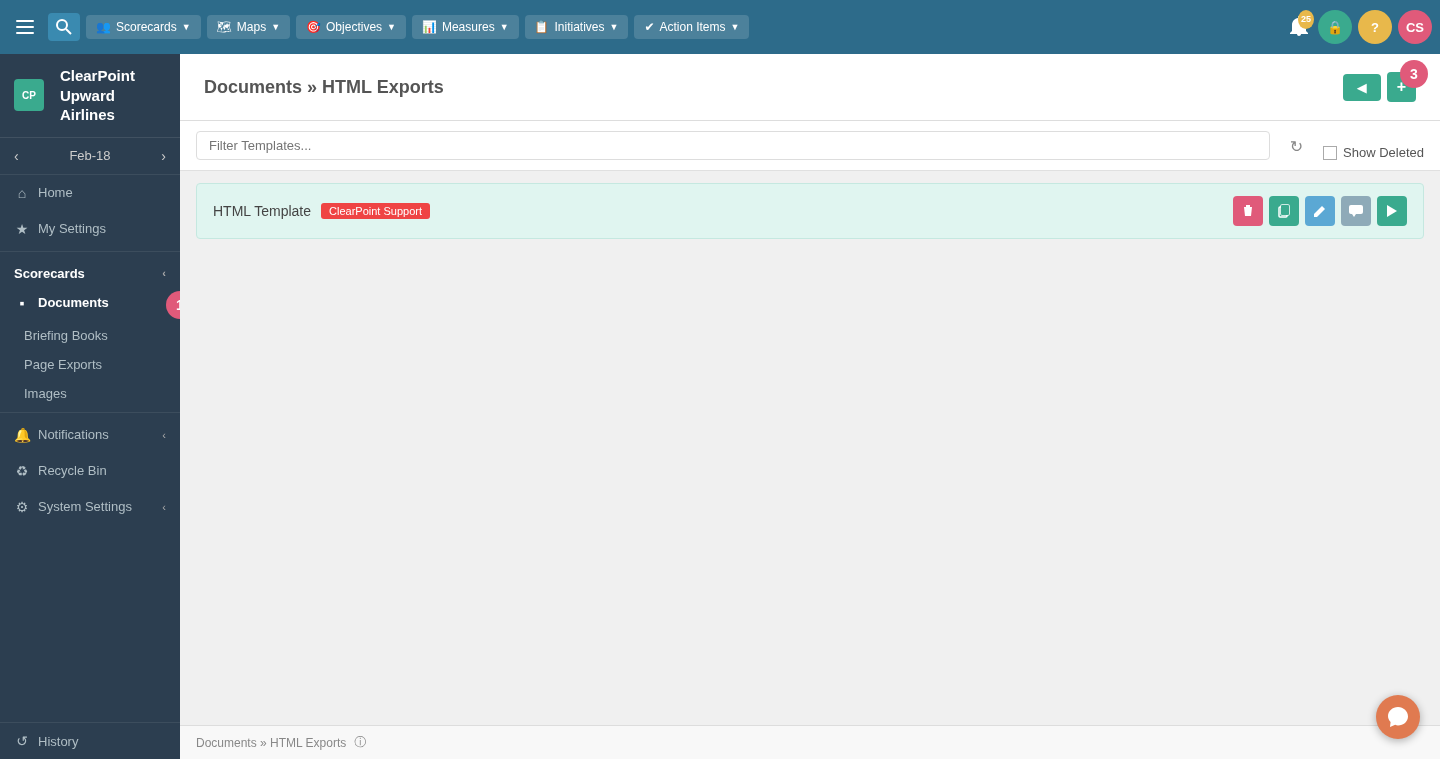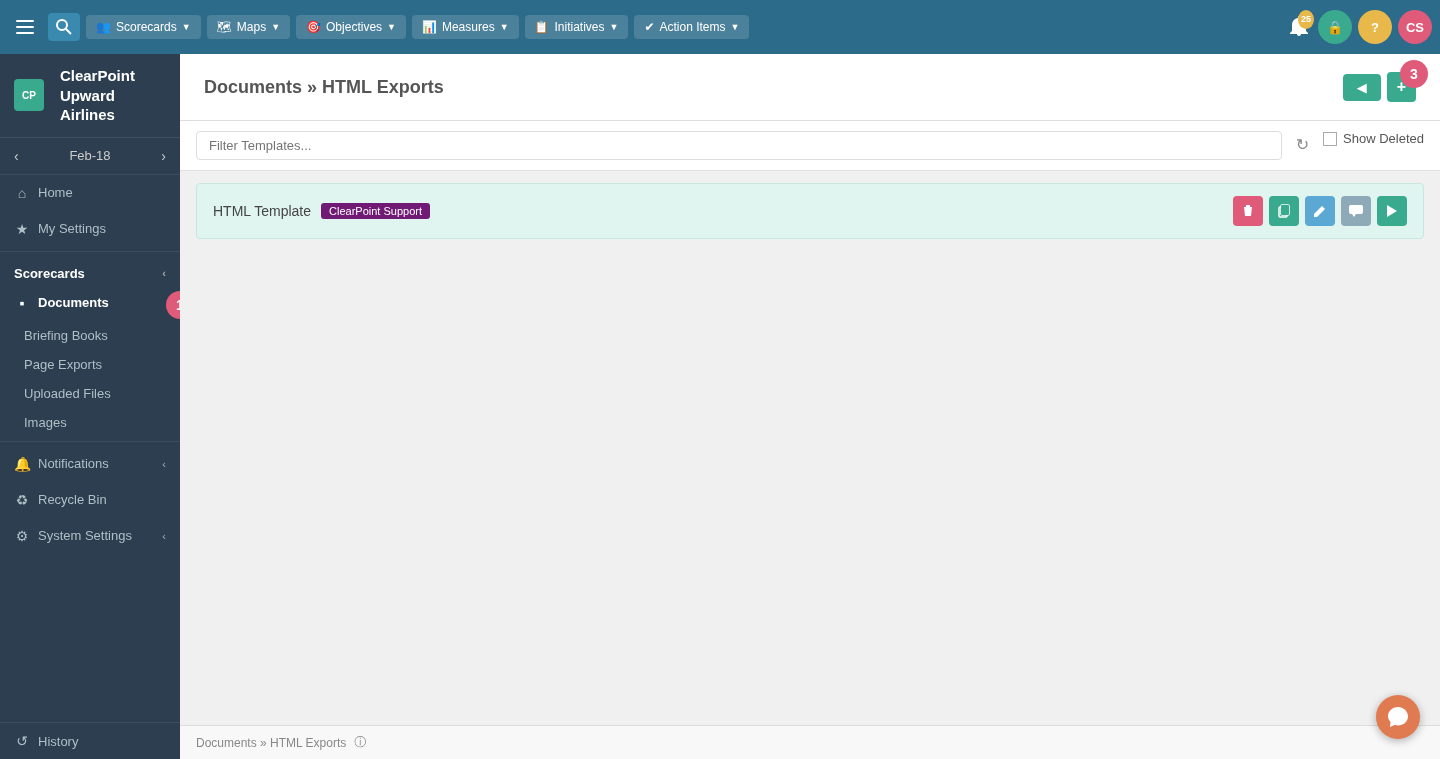--- a/index.html
+++ b/index.html
@@ -122,21 +122,21 @@
       cursor: pointer; font-size: 13px; color: white;
       display: flex; align-items: center; gap: 5px;
     }
     .btn-back { background: #3aaa8e; }
     .btn-add { background: #3aaa8e; font-size: 16px; font-weight: bold; }
 
     
     .filter-bar {
       background: white;
       padding: 10px 16px;
-      display: flex; align-items: flex-start; gap: 10px;
+      display: flex; align-items: flex-end; gap: 16px;
       border-bottom: 1px solid #e0e0e0;
     }
     .filter-input {
       flex: 1; border: 1px solid #ddd; border-radius: 4px;
       padding: 6px 12px; font-size: 13px; color: #999;
       outline: none;
     }
     .refresh-btn {
       background: none; border: none; cursor: pointer;
       color: #888; font-size: 16px; padding: 4px;
@@ -149,21 +149,21 @@
     .template-item {
       background: #e0f5f0;
       border: 1px solid #c5e8e0;
       border-radius: 4px;
       padding: 12px 16px;
       display: flex; align-items: center;
       margin-bottom: 6px;
     }
     .template-name { font-size: 14px; color: #444; margin-right: 10px; }
     .template-badge {
-      background: #701a75; color: white;
+      background: #ef4444; color: white;
       border-radius: 3px; padding: 2px 8px;
       font-size: 11px;
     }
     .template-actions { margin-left: auto; display: flex; gap: 6px; }
     .action-btn {
       width: 30px; height: 30px; border-radius: 4px;
       border: none; cursor: pointer;
       display: flex; align-items: center; justify-content: center;
       font-size: 14px; color: white;
     }
@@ -299,21 +299,20 @@
     </div>
     <div class="sidebar-section-wrapper" style="position:relative;">
       <div class="sidebar-item active" style="position:relative;">
         <span class="icon">▪</span>
         <span style="color:white;font-weight:bold;">Documents</span>
         <div class="anno-badge anno-1">1</div>
       </div>
     </div>
     <div class="sidebar-sub-item">Briefing Books</div>
     <div class="sidebar-sub-item">Page Exports</div>
-    <div class="sidebar-sub-item">Uploaded Files</div>
     <div class="sidebar-sub-item">Images</div>
     <div class="sidebar-divider"></div>
     <div class="sidebar-item">
       <span class="icon">🔔</span>
       <span>Notifications</span>
       <span style="margin-left:auto;font-size:11px;color:#aaa;">‹</span>
     </div>
     <div class="sidebar-item">
       <span class="icon">♻</span>
       <span>Recycle Bin</span>

